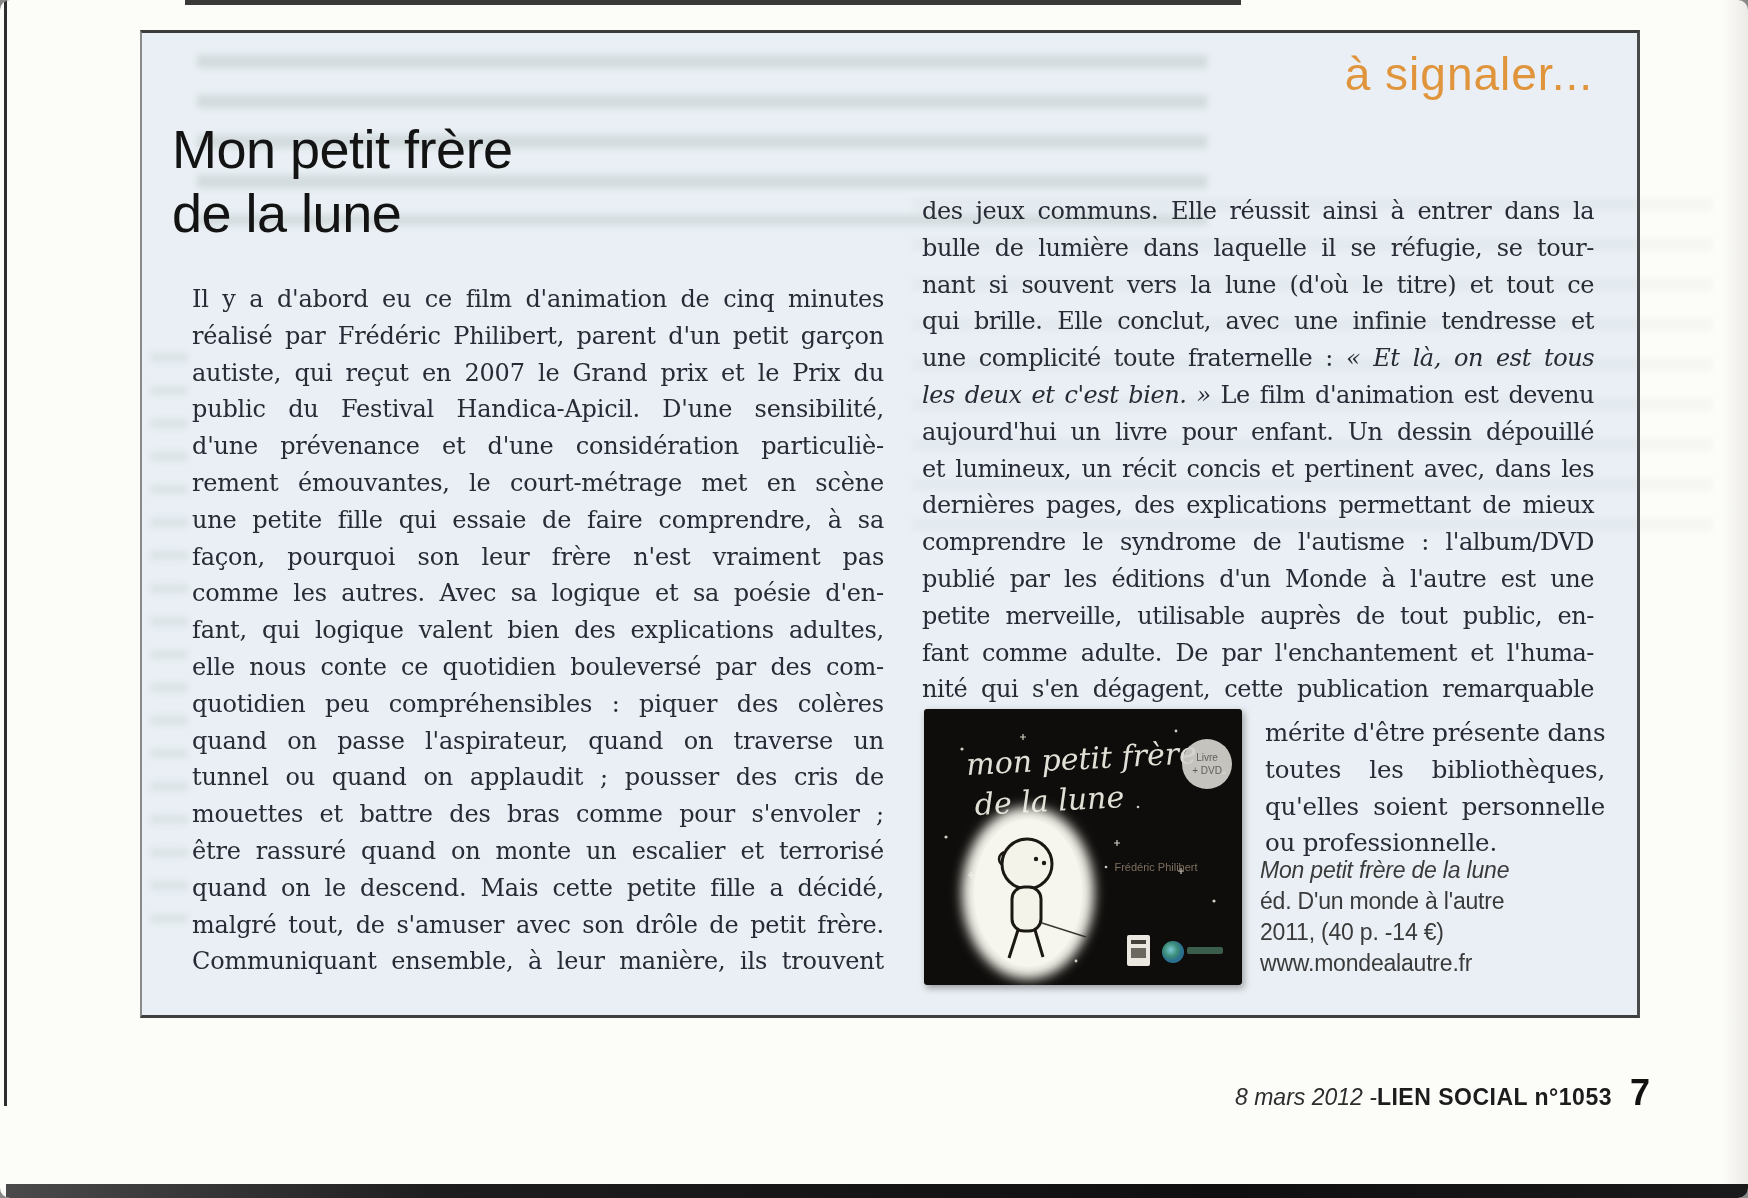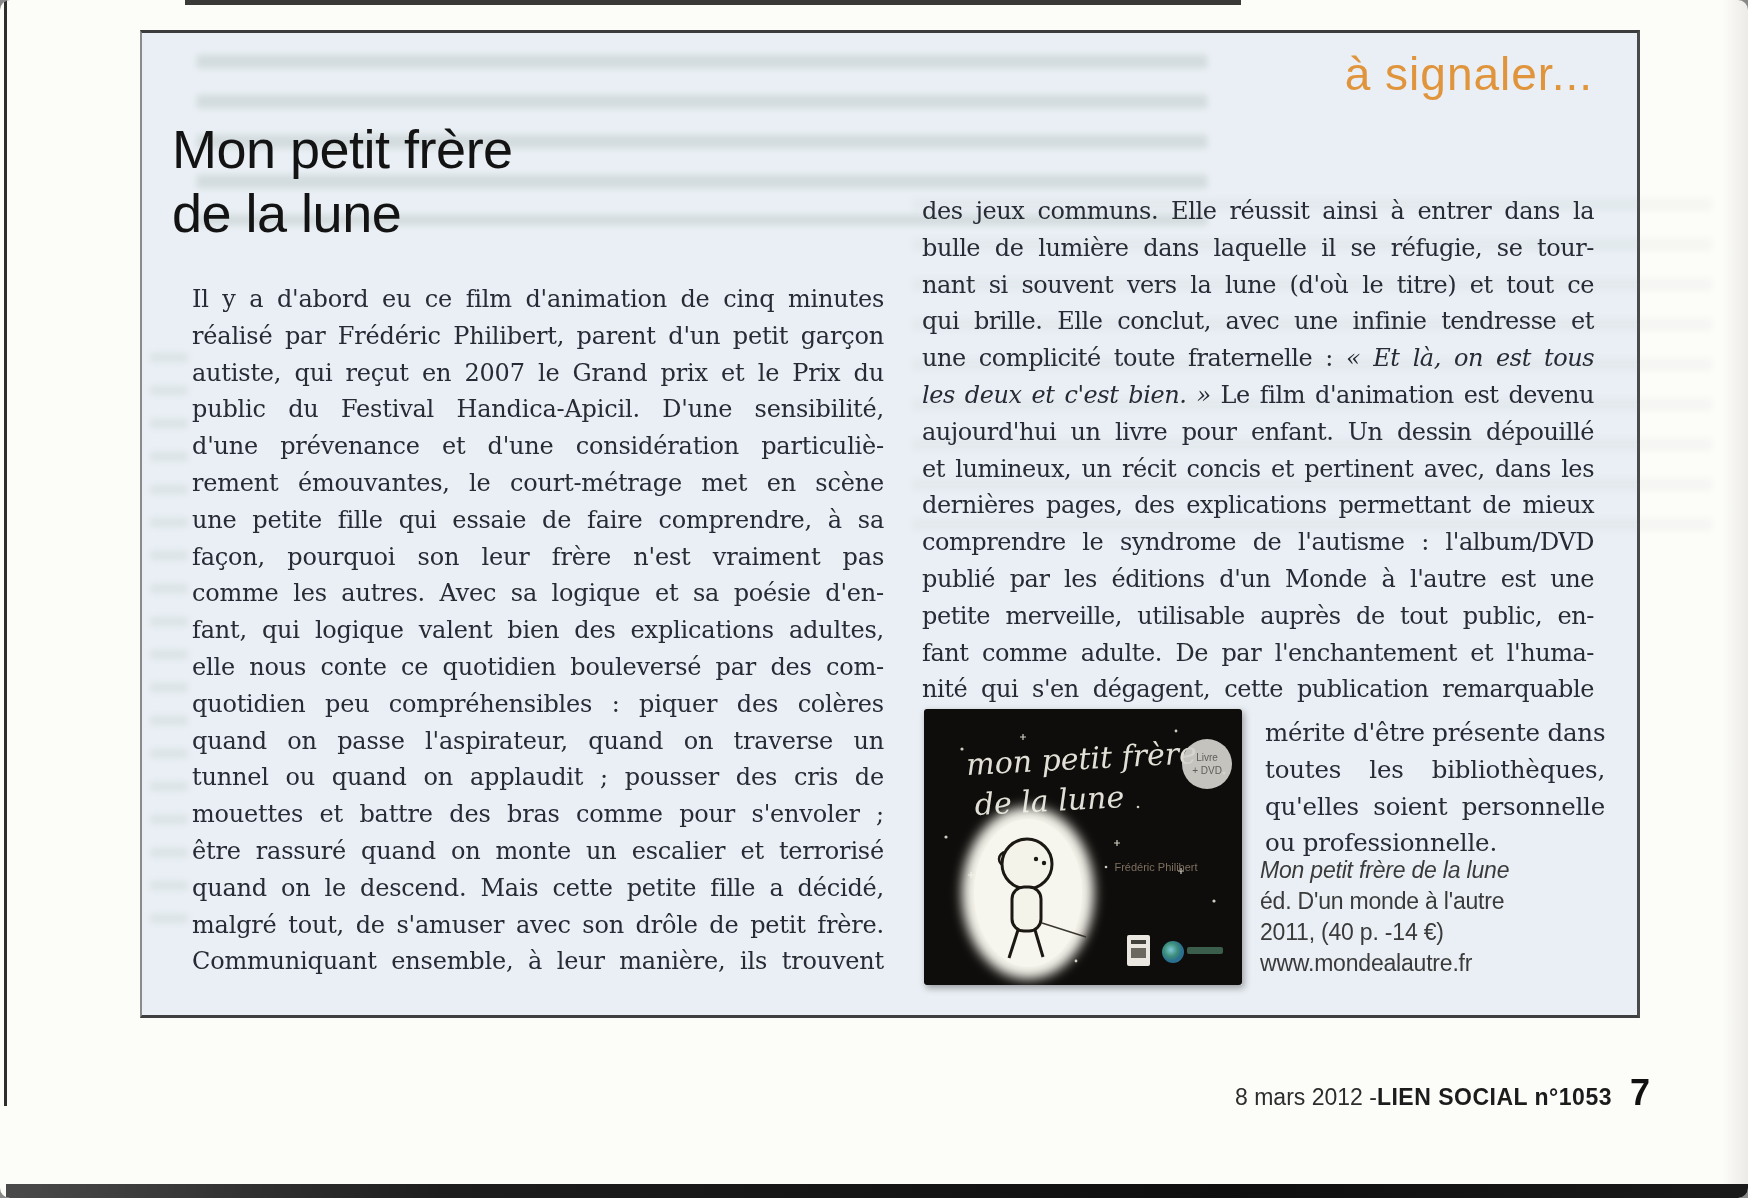--- a/index.html
+++ b/index.html
@@ -67,21 +67,21 @@
   .caption{
     position:absolute;left:1118px;top:822px;width:420px;
     font-size:23px;line-height:31px;color:#3a3a3a;font-weight:500;letter-spacing:-.2px;
   }
   .caption .cap-title{font-style:italic;}
 
   .footer{
     position:absolute;top:1072px;right:98px;
     display:flex;align-items:baseline;color:#2d2d2d;
   }
-  .footer .f-date{font-size:23px;font-weight:500;}
+  .footer .f-date{font-size:23px;font-weight:500;font-style:italic;}
   .footer .f-journal{font-size:23px;font-weight:bold;letter-spacing:.5px;color:#1c1c1c;}
   .footer .f-page{font-size:36px;font-weight:bold;color:#111;margin-left:18px;}
 </style>
 </head>
 <body>
 
 <div class="page">
 
   <div class="edge-left"></div>
   <div class="edge-top"></div>

